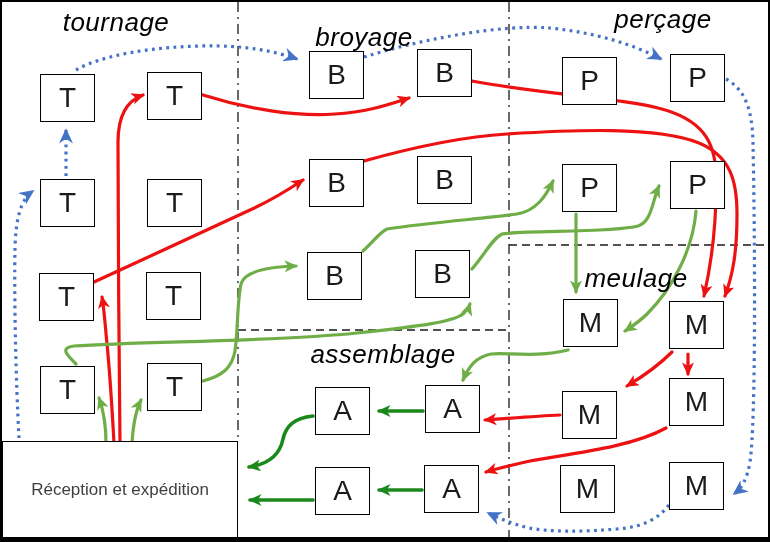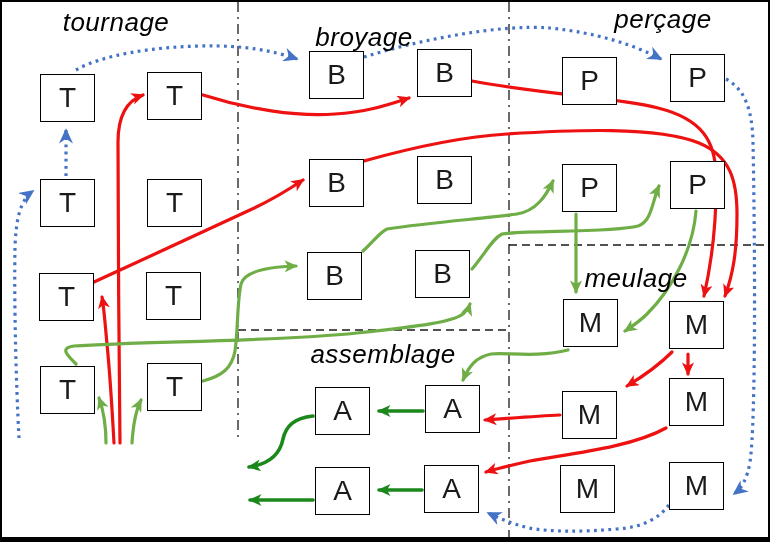--- a/index.html
+++ b/index.html
@@ -187,14 +187,17 @@
     </div>
 
   <div id="region-labels" class="layer">
       <div class="region-label" style="left: 114px; top: 5px;">tournage</div>
       <div class="region-label" style="left: 362px; top: 20px;">broyage</div>
       <div class="region-label" style="left: 661px; top: 2px;">perçage</div>
       <div class="region-label" style="left: 634px; top: 241px; margin-top: 20px;">meulage</div>
       <div class="region-label" style="left: 381px; top: 337px;">assemblage</div>
     </div>
 
+  <div class="station" id="station-box" style="left: 0px; top: 439px; width: 236px; height: 98px;">
+    <span>Réception et expédition</span>
+  </div>
 
 </div>
 
 </body></html>

